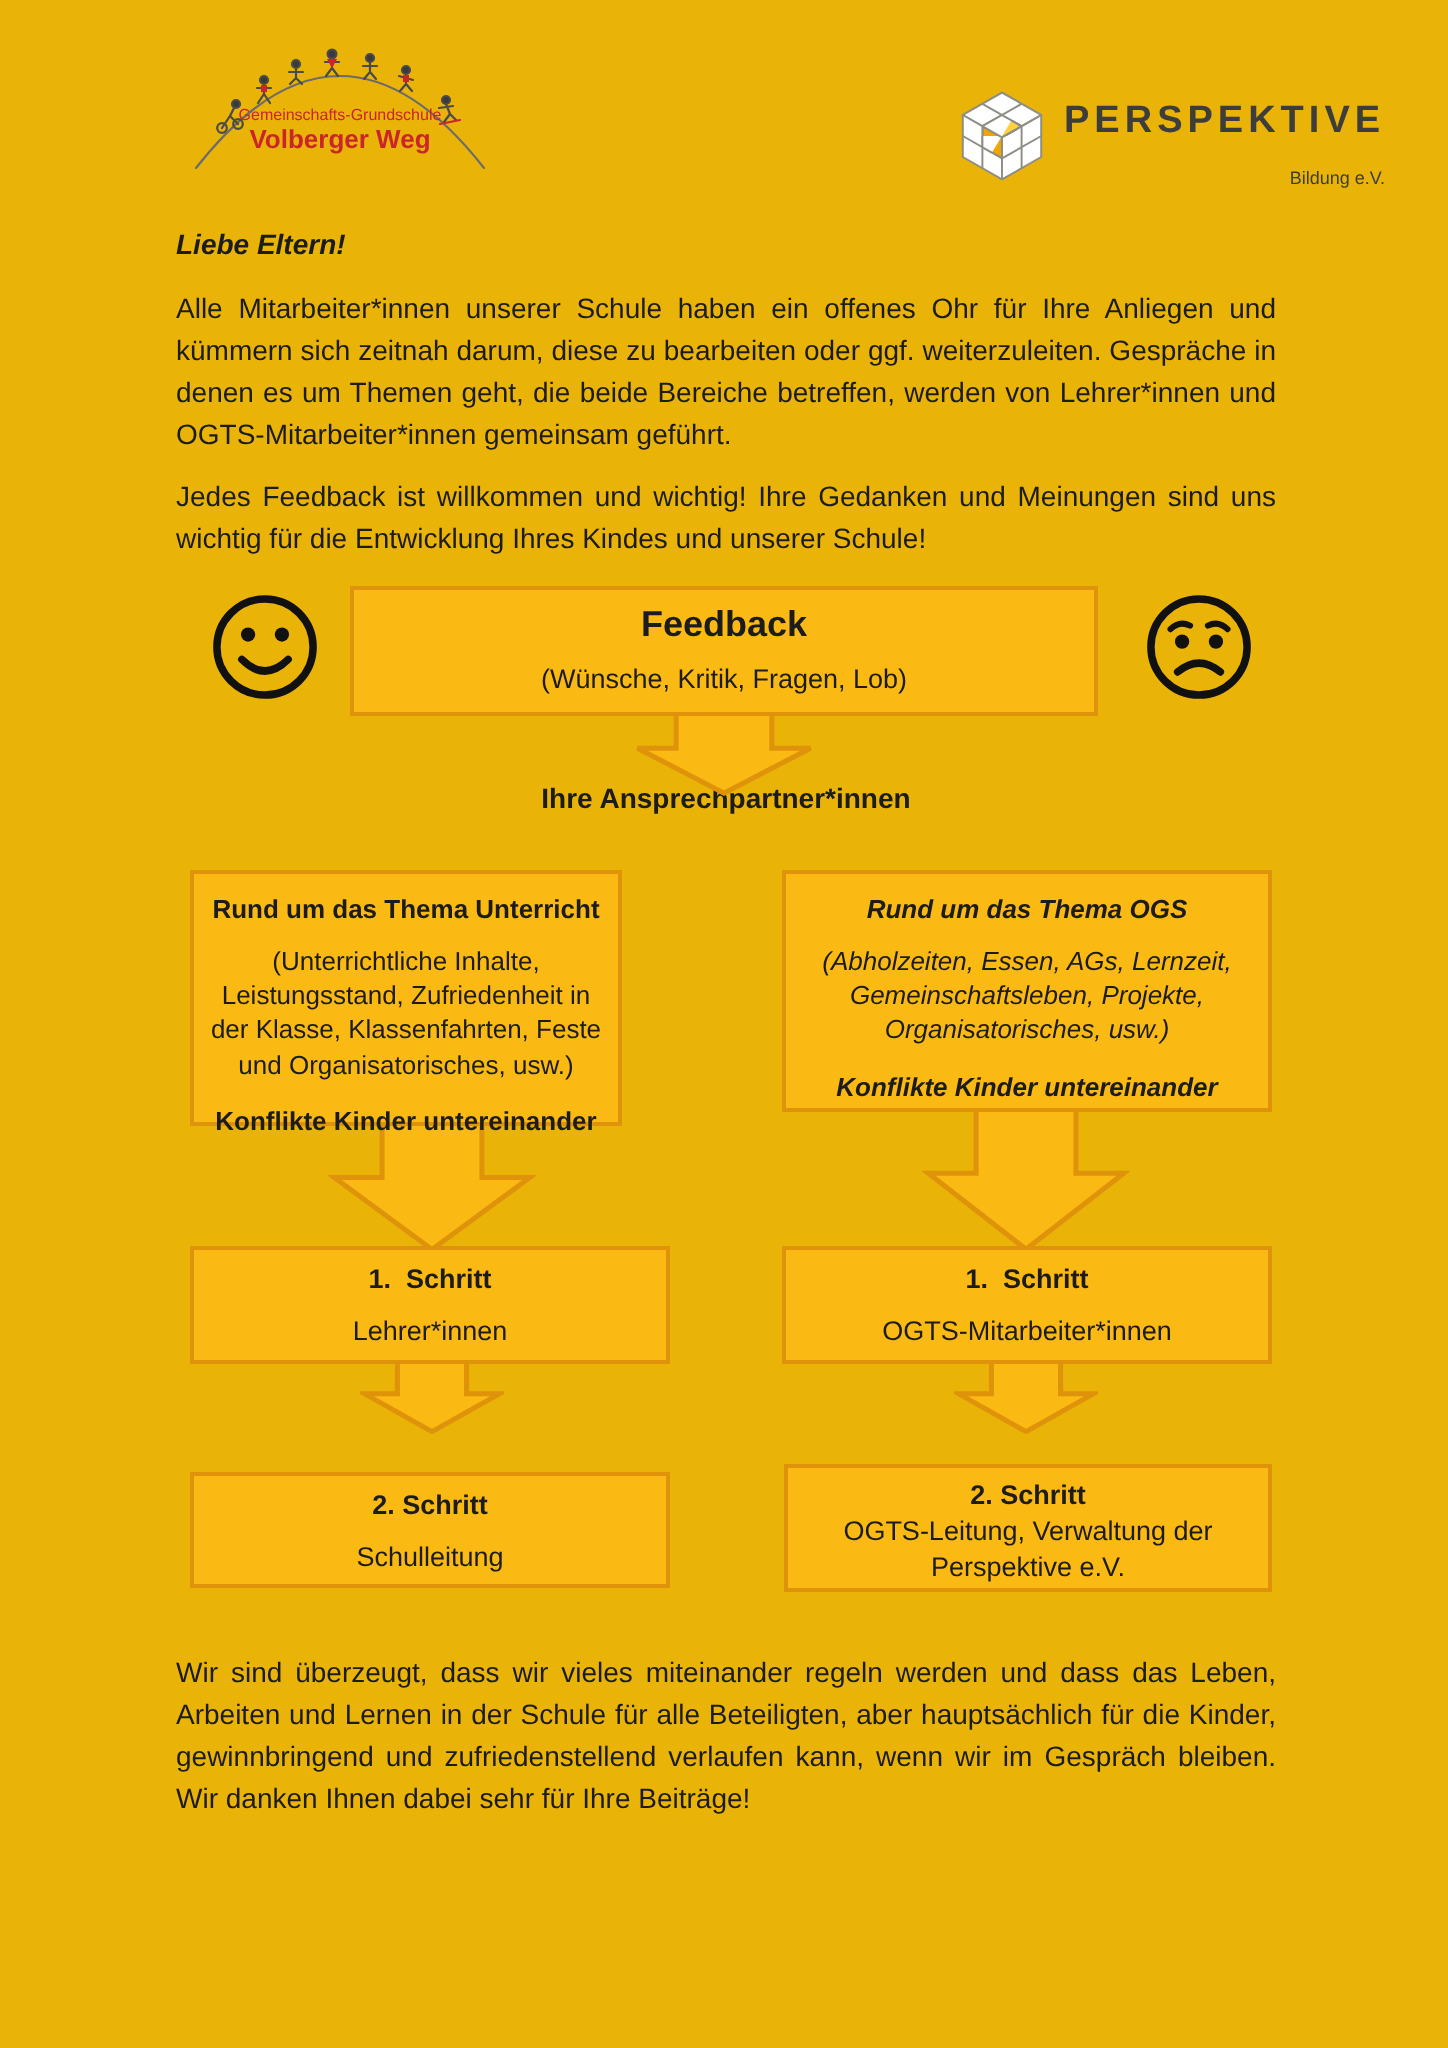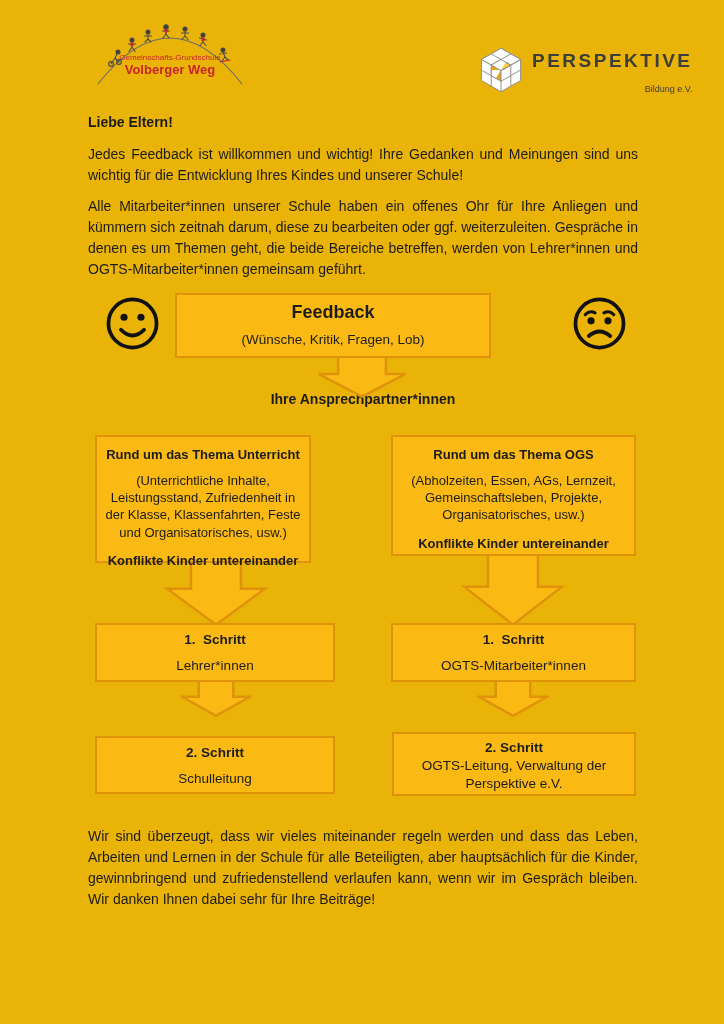--- a/index.html
+++ b/index.html
@@ -4,55 +4,55 @@
 <style>
   html,body { margin:0; padding:0; background:#e8e8e8; }
   .page {
     position:relative; width:724px; height:1024px; margin:0 auto;
     background:#eab308; overflow:hidden;
     font-family:"Liberation Sans", sans-serif; color:#1c1c1c;
   }
 
   
   .school-logo { position:absolute; left:90px; top:14px; width:160px; height:76px; }
-  .org-logo { position:absolute; left:480px; top:42px; width:180px; height:52px; display:flex; align-items:flex-end; }
+  .org-logo { position:absolute; left:480px; top:42px; width:180px; height:52px; display:flex; align-items:center; }
   .org-logo .cube { width:42px; height:48px; flex:0 0 auto; margin-right:10px; }
   .org-text { display:flex; flex-direction:column; align-items:flex-end; padding-top:9px; }
   .org-name { font-size:19px; font-weight:bold; letter-spacing:2.5px; color:#3d3d3b; line-height:1; }
   .org-sub  { font-size:9px; color:#3d3d3b; margin-top:14px;padding-left:16px; }
 
   
   .content { position:absolute; left:88px; top:112px; width:550px; }
-  .salutation { font-weight:bold; font-size:14px; line-height:21px; margin:0 0 11px 0; }
+  .salutation { font-weight:bold; font-size:14px; line-height:21px; margin:0 0 11px 0;font-style:italic; }
   .para { font-size:14px; line-height:21px; text-align:justify; margin:0 0 10px 0; }
   .para b { font-weight:bold; }
 
   
   .flowchart { position:relative; height:507px; margin-top:13px; }
   .ybox {
     position:absolute; box-sizing:border-box; text-align:center;
     background:#fbb913; border:2px solid #df930a; z-index:2;
   }
   .arrow { position:absolute; z-index:1; }
   .arrow svg { display:block; width:100%; height:100%; }
   .arrow polygon { fill:#fbb913; stroke:#df930a; stroke-width:2.5; }
 
   .smiley { position:absolute; width:57px; height:57px; top:2px; }
   .smiley svg { width:100%; height:100%; }
 
-  .feedback-box { left:87px; top:0; width:316px; height:65px; padding-top:7px; }
+  .feedback-box { left:87px; top:0; width:374px; height:65px; padding-top:7px; }
   .fb-title { font-size:18px; font-weight:bold; }
   .fb-sub { font-size:13.5px; margin-top:9px; }
 
   .partners-heading { position:absolute; top:98px; left:0; width:100%; text-align:center;
     font-size:14px; font-weight:bold; }
 
   .theme-box { top:142px; padding:9px 6px 0 6px; font-size:13px; line-height:1.32; }
   .theme-left  { left:7px;  width:216px; height:128px; }
-  .theme-right { left:303px; width:245px; height:121px; }
+  .theme-right { left:303px; width:245px; height:121px;font-style:italic; }
   .tb-title { font-weight:bold; }
   .tb-body  { margin-top:9px; }
   .tb-bold  { font-weight:bold; margin-top:11px; }
 
   .step-box { padding-top:7px; font-size:13.5px;text-align:center; }
   .sb-title { font-weight:bold; }
   .sb-body  { margin-top:11px; }
   .step1-left  { left:7px;   top:330px; width:240px; height:59px; }
   .step1-right { left:303px; top:330px; width:245px; height:59px; }
   .step2-left  { left:7px;   top:443px; width:240px; height:58px; }
@@ -135,22 +135,22 @@
     </svg>
     <div class="org-text">
       <div class="org-name">PERSPEKTIVE</div>
       <div class="org-sub">Bildung e.V.</div>
     </div>
   </div>
 
   <div class="content">
 
     <p class="salutation">Liebe Eltern!</p>
+    <p class="para">Alle Mitarbeiter*innen unserer Schule haben ein offenes Ohr für Ihre Anliegen und kümmern sich zeitnah darum, diese zu bearbeiten oder ggf. weiterzuleiten. Gespräche in denen es um Themen geht, die beide Bereiche betreffen, werden von Lehrer*innen und OGTS-Mitarbeiter*innen gemeinsam geführt.</p>
     <p class="para">Jedes Feedback ist willkommen und wichtig! Ihre Gedanken und Meinungen sind uns wichtig für die Entwicklung Ihres Kindes und unserer Schule!</p>
-    <p class="para">Alle Mitarbeiter*innen unserer Schule haben ein offenes Ohr für Ihre Anliegen und kümmern sich zeitnah darum, diese zu bearbeiten oder ggf. weiterzuleiten. Gespräche in denen es um Themen geht, die beide Bereiche betreffen, werden von Lehrer*innen und OGTS-Mitarbeiter*innen gemeinsam geführt.</p>
 
     <div class="flowchart">
 
       <div class="smiley" style="left:16px;">
         <svg viewBox="0 0 64 64">
           <g stroke="#111" stroke-width="4.2" fill="none" stroke-linecap="round">
             <circle cx="32" cy="32" r="27"></circle>
             <path d="M19 39 Q32 52 45 39"></path>
           </g>
           <circle cx="22.5" cy="25" r="4" fill="#111"></circle>

